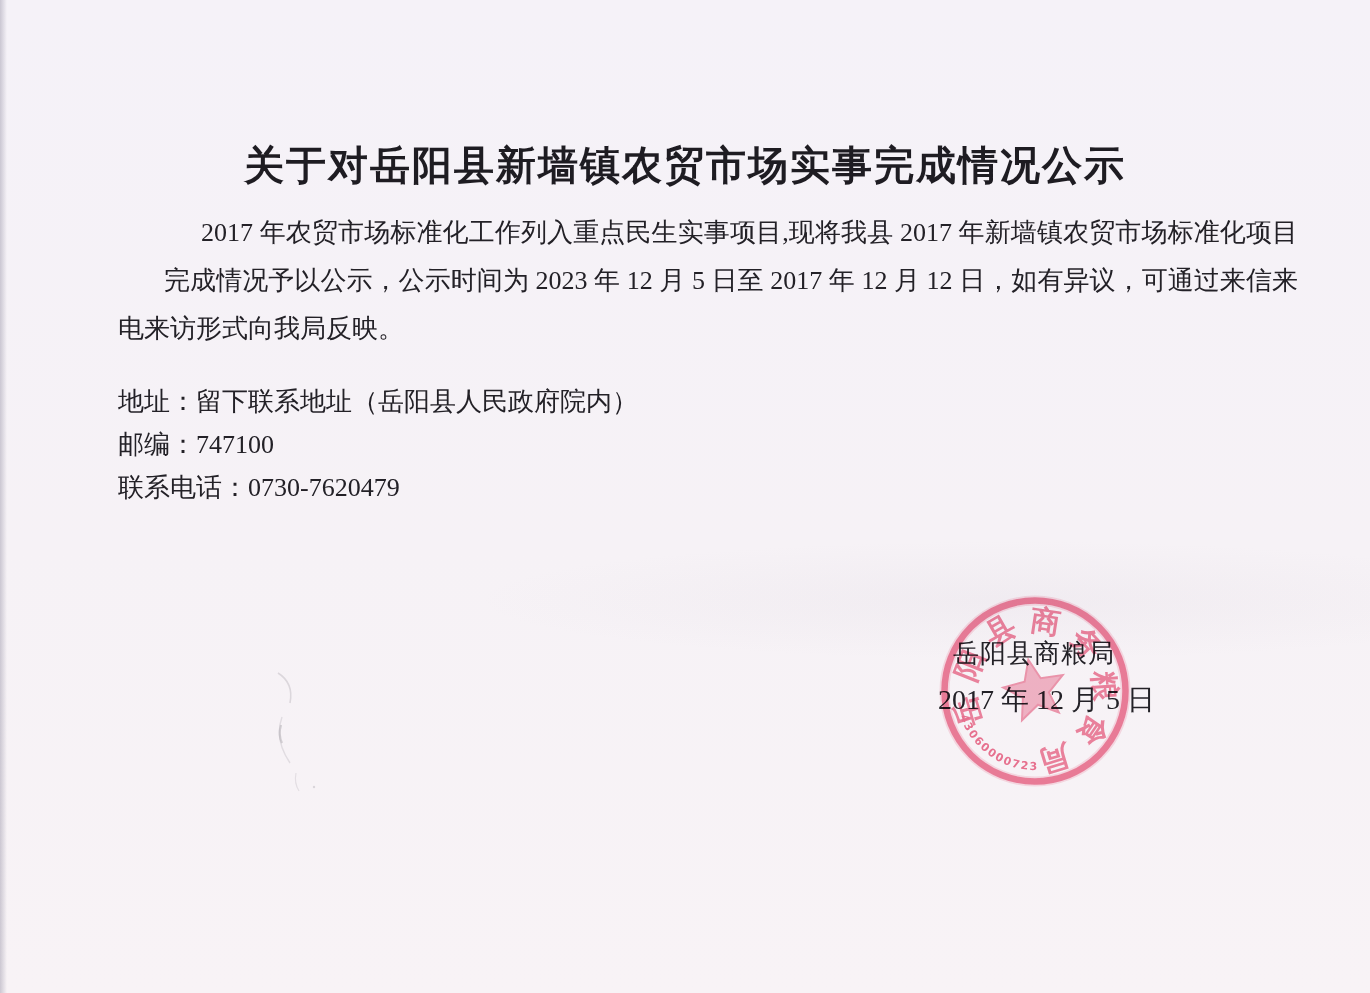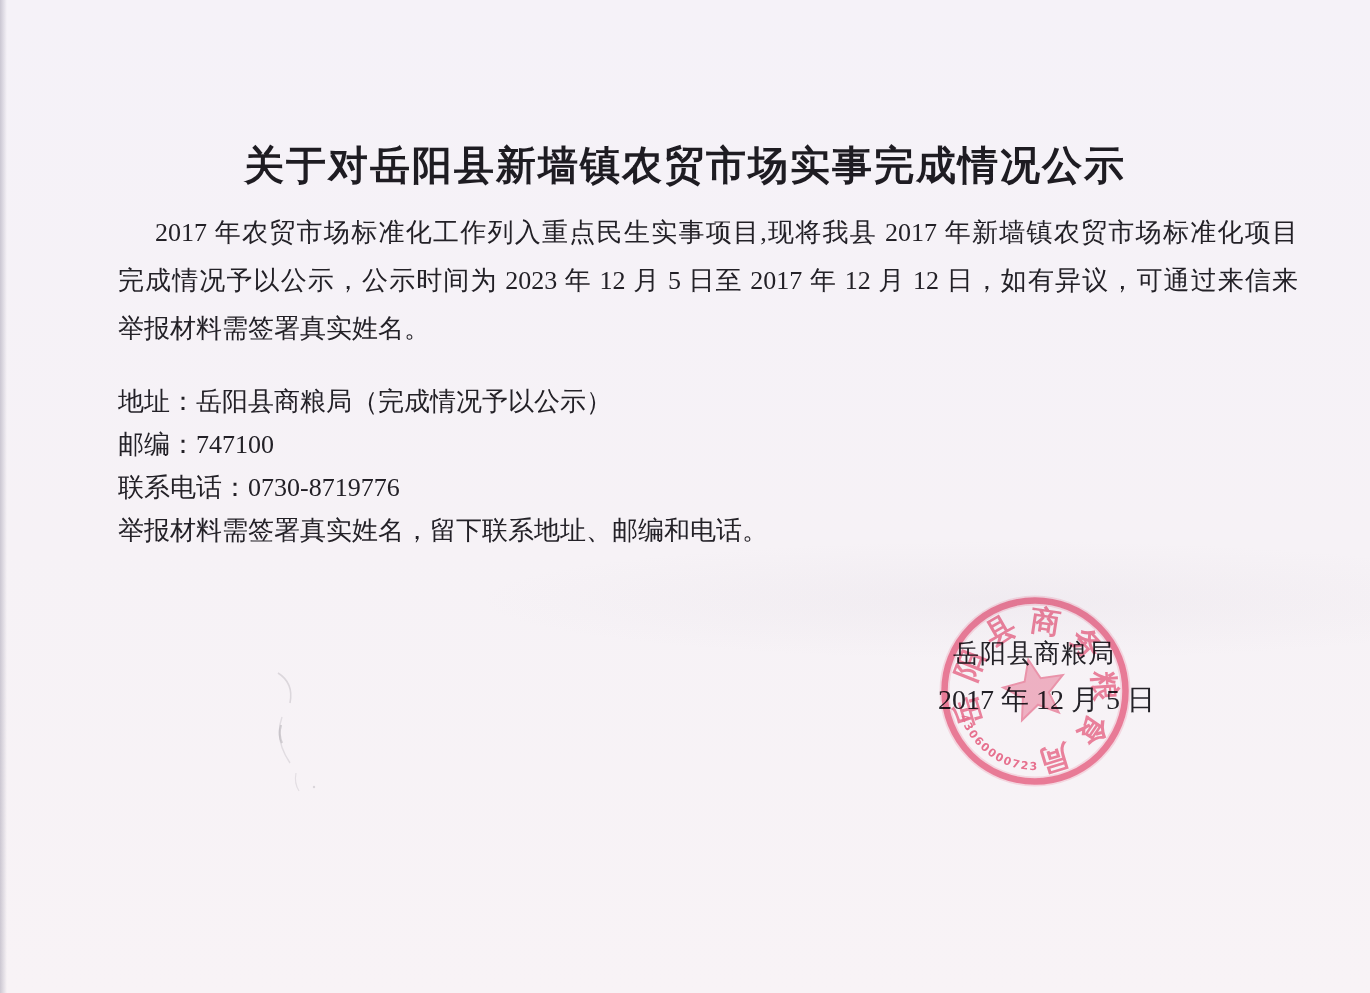--- a/index.html
+++ b/index.html
@@ -24,21 +24,21 @@
     position:absolute;left:0;top:138px;width:100%;
     margin:0;text-align:center;
     font-size:40px;font-weight:700;letter-spacing:2px;
     color:#1e1c22;
   }
   .para{
     position:absolute;left:118px;top:209px;width:1180px;
     font-size:26px;line-height:48px;
   }
   .pline{white-space:nowrap;}
-  .pline.jfy{white-space:normal;text-align:justify;text-align-last:justify;}
+  .pline.jfy{white-space:normal;text-align:justify;text-align-last:justify;margin-left:46px;}
   .pline.indent{padding-left:37px;}
   .contact{
     position:absolute;left:118px;top:380px;
     font-size:26px;line-height:43px;
   }
   .sig-name{
     position:absolute;left:953px;top:636px;
     font-size:26px;letter-spacing:1px;
   }
   .sig-date{
@@ -66,28 +66,27 @@
 <div class="page">
 
   <div class="scan-edge-left"></div>
   <div class="scan-shadow"></div>
 
   <h1 class="doc-title">关于对岳阳县新墙镇农贸市场实事完成情况公示</h1>
 
   <div class="para">
     <div class="pline jfy indent">2017 年农贸市场标准化工作列入重点民生实事项目,现将我县 2017 年新墙镇农贸市场标准化项目</div>
     <div class="pline jfy">完成情况予以公示，公示时间为 2023 年 12 月 5 日至 2017 年 12 月 12 日，如有异议，可通过来信来</div>
-    <div class="pline">举报材料需签署真实姓名。</div>
+    <div class="pline">电来访形式向我局反映。</div>
   </div>
 
   <div class="contact">
-    <div>地址：岳阳县商粮局（完成情况予以公示）</div>
+    <div>地址：留下联系地址（岳阳县人民政府院内）</div>
     <div>邮编：747100</div>
-    <div>联系电话：0730-8719776</div>
-    <div>举报材料需签署真实姓名，留下联系地址、邮编和电话。</div>
+    <div>联系电话：0730-7620479</div>
   </div>
 
   <div class="sig-name">岳阳县商粮局</div>
   <div class="sig-date">2017 年 12 月 5 日</div>
 
   <svg class="seal" viewBox="-130 -130 260 260">
 
     <circle r="90.5" fill="none" stroke="#f败" style="display:none"></circle>
     <circle id="seal-glow" r="90.5" fill="none" stroke-width="10" opacity="0.22" stroke="#ee6f8e"></circle>
     <circle id="seal-ring" r="90.5" fill="none" stroke-width="6.5" opacity="0.9" stroke="#ee6f8e"></circle>

